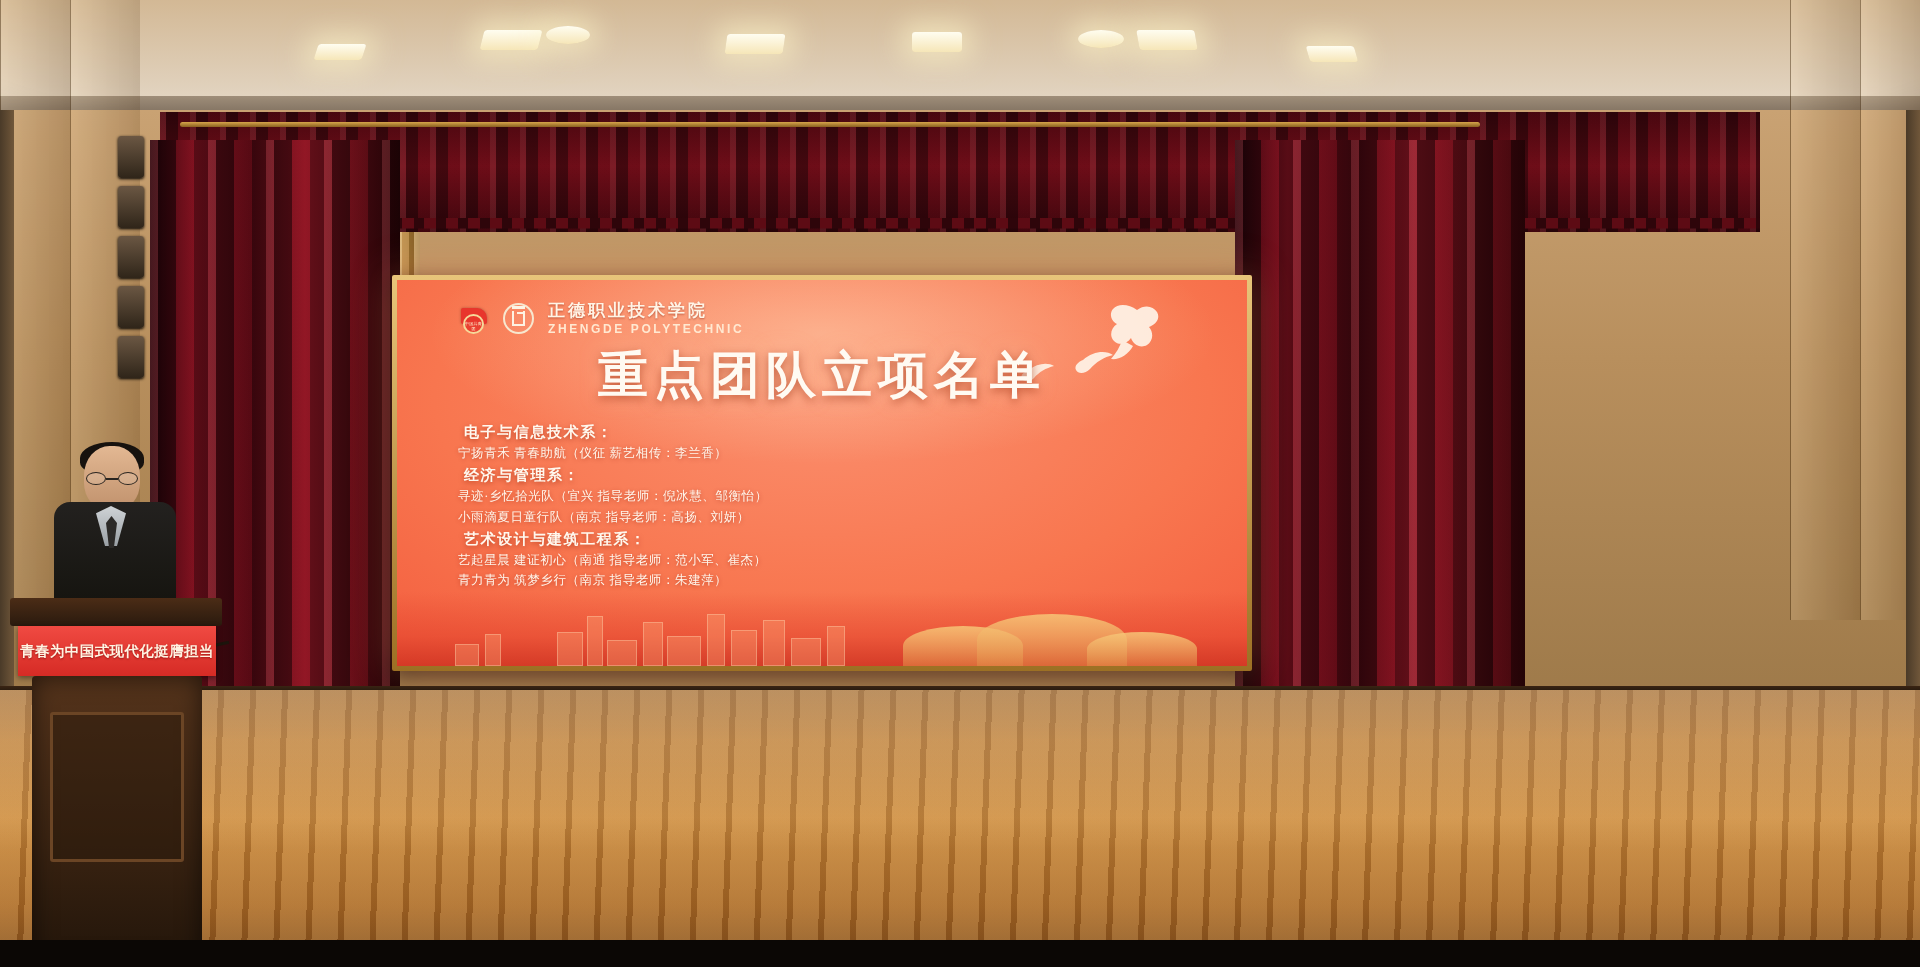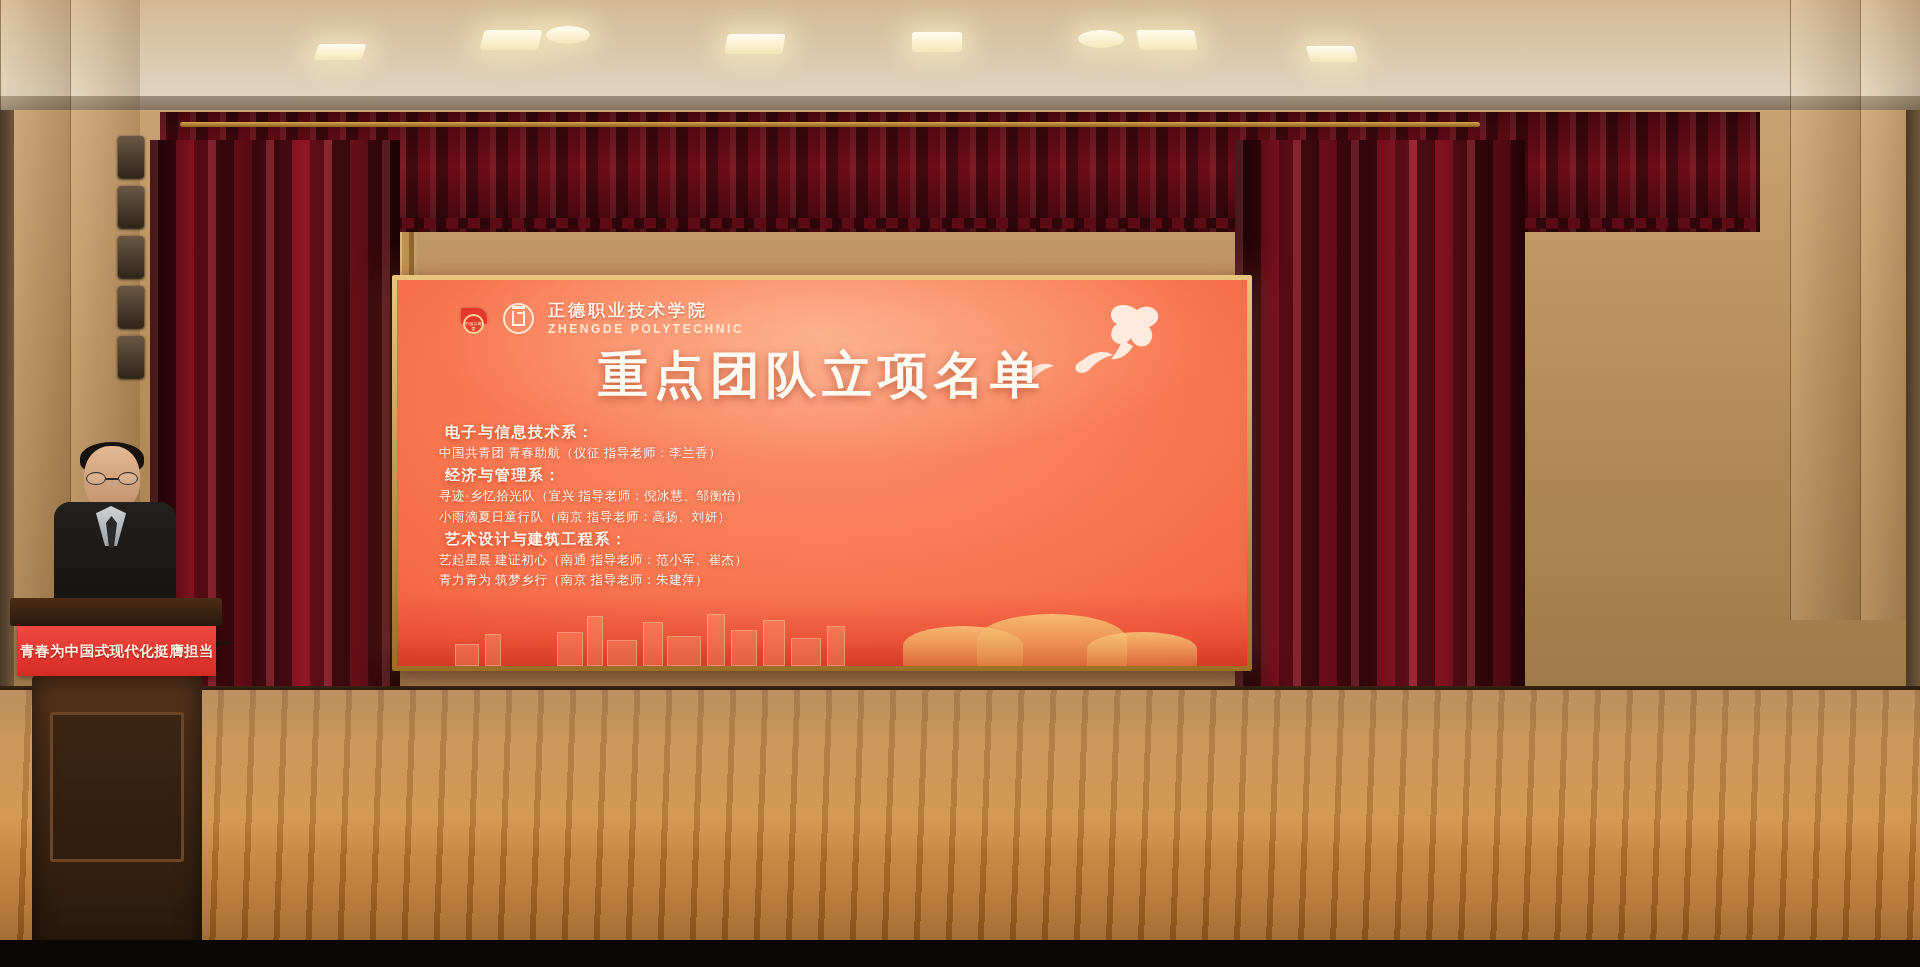--- a/index.html
+++ b/index.html
@@ -84,21 +84,21 @@
      text-shadow:0 1px 2px rgba(120,20,0,.45); font-weight:700; }
   .uni-en{ color:#ffe9d2; font-size:12px; letter-spacing:2.6px; margin-top:2px; font-weight:700;
      font-family:"Liberation Sans",sans-serif; }
 
   .title{ position:absolute; left:0; right:0; top:62px; text-align:center;
      font-size:50px; font-weight:700; letter-spacing:6px; color:#fffaf2;
      text-shadow:0 3px 10px rgba(150,30,0,.55), 0 0 22px rgba(255,220,180,.35); }
 
   .doves{ position:absolute; right:30px; top:22px; width:230px; height:90px; pointer-events:none; }
 
-  .cols{ position:absolute; left:0; right:0; top:140px; display:flex; padding:0 24px;font-family:Liberation Serif, serif; }
+  .cols{ position:absolute; left:0; right:0; top:140px; display:flex; padding:0 43px;font-family:Liberation Serif, serif; }
   .col{ flex:1; }
   .col.right{ padding-left:22px; }
   .dept{ color:#fff8ee; font-size:15px; font-weight:700; letter-spacing:1.6px;
      margin:3px 0 1px 0; text-shadow:0 2px 5px rgba(140,25,0,.5); }
   .col.left .dept{ padding-left:24px; }
   .col.right .dept{ padding-left:10px; }
   .team{ color:#fff6ec; font-size:12.5px; letter-spacing:.6px; line-height:1.62;
      text-shadow:0 1px 4px rgba(140,25,0,.45); white-space:nowrap; }
   .col.left .team{ padding-left:18px; }
   .col.right .team{ padding-left:4px; }
@@ -234,21 +234,21 @@
           <path d="M42 68 c8 -7 19 -8 25 -4 c-8 2 -15 6 -20 12 c-4 4 -10 4 -12 1 c-2 -4 2 -7 7 -9z"></path>
         </g>
       </svg>
 
       <div class="title">重点团队立项名单</div>
 
       <div class="cols">
 
         <div class="col left">
           <div class="dept">电子与信息技术系：</div>
-          <div class="team">中国共青团 青春助航（仪征 指导老师：李兰香）</div>
+          <div class="team">宁扬青禾 青春助航（仪征 薪艺相传：李兰香）</div>
 
           <div class="dept">经济与管理系：</div>
           <div class="team">寻迹·乡忆拾光队（宜兴 指导老师：倪冰慧、邹衡怡）</div>
           <div class="team">小雨滴夏日童行队（南京 指导老师：高扬、刘妍）</div>
 
           <div class="dept">艺术设计与建筑工程系：</div>
           <div class="team">艺起星晨 建证初心（南通 指导老师：范小军、崔杰）</div>
           <div class="team">青力青为 筑梦乡行（南京 指导老师：朱建萍）</div>
         </div>
 

